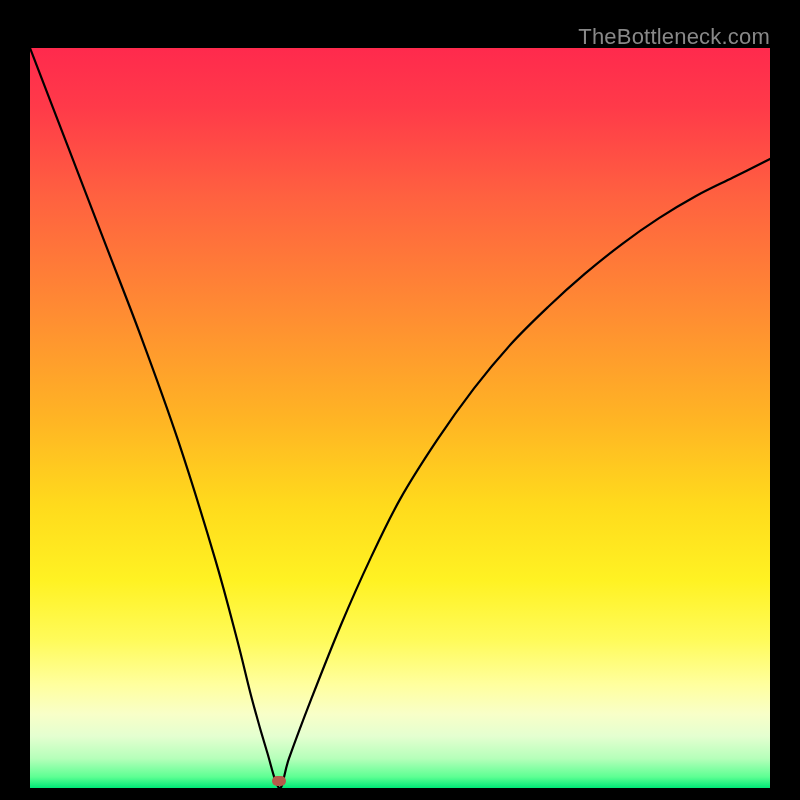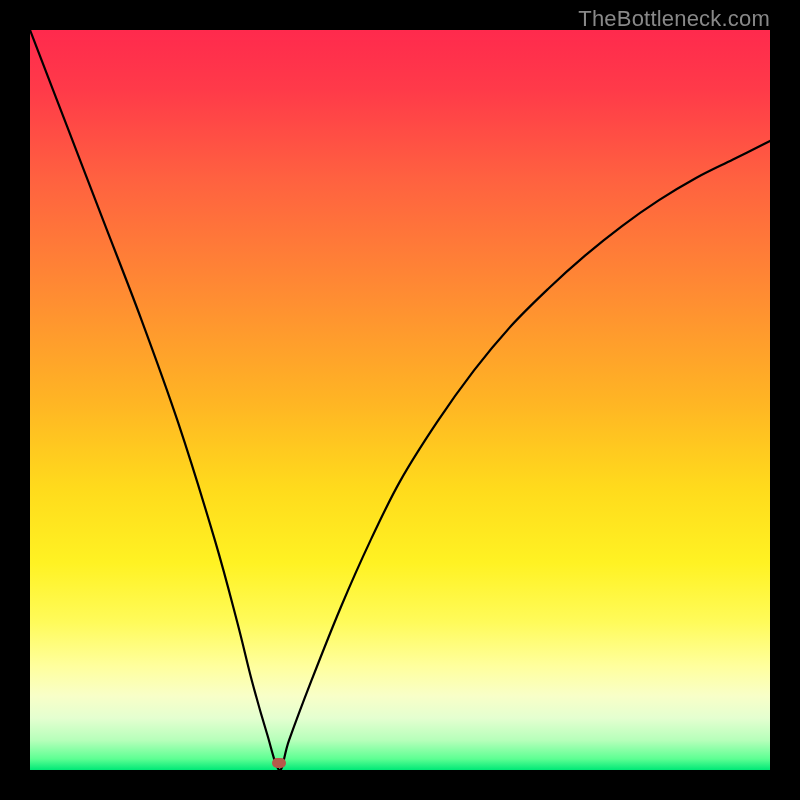--- a/index.html
+++ b/index.html
@@ -5,20 +5,21 @@
   * { margin: 0; padding: 0; box-sizing: border-box; }
   html, body { width: 800px; height: 800px; overflow: hidden; }
   body {
     background: #000;
     font-family: Arial, Helvetica, sans-serif;
     position: relative;
   }
   .chart-wrap {
     position: absolute;
     inset: 0;
+    margin-top: 18px;
   }
   .plot-area {
     position: absolute;
     left: 30px;
     top: 30px;
     width: 740px;
     height: 740px;
     overflow: hidden;
   }
   .gradient-bg {

